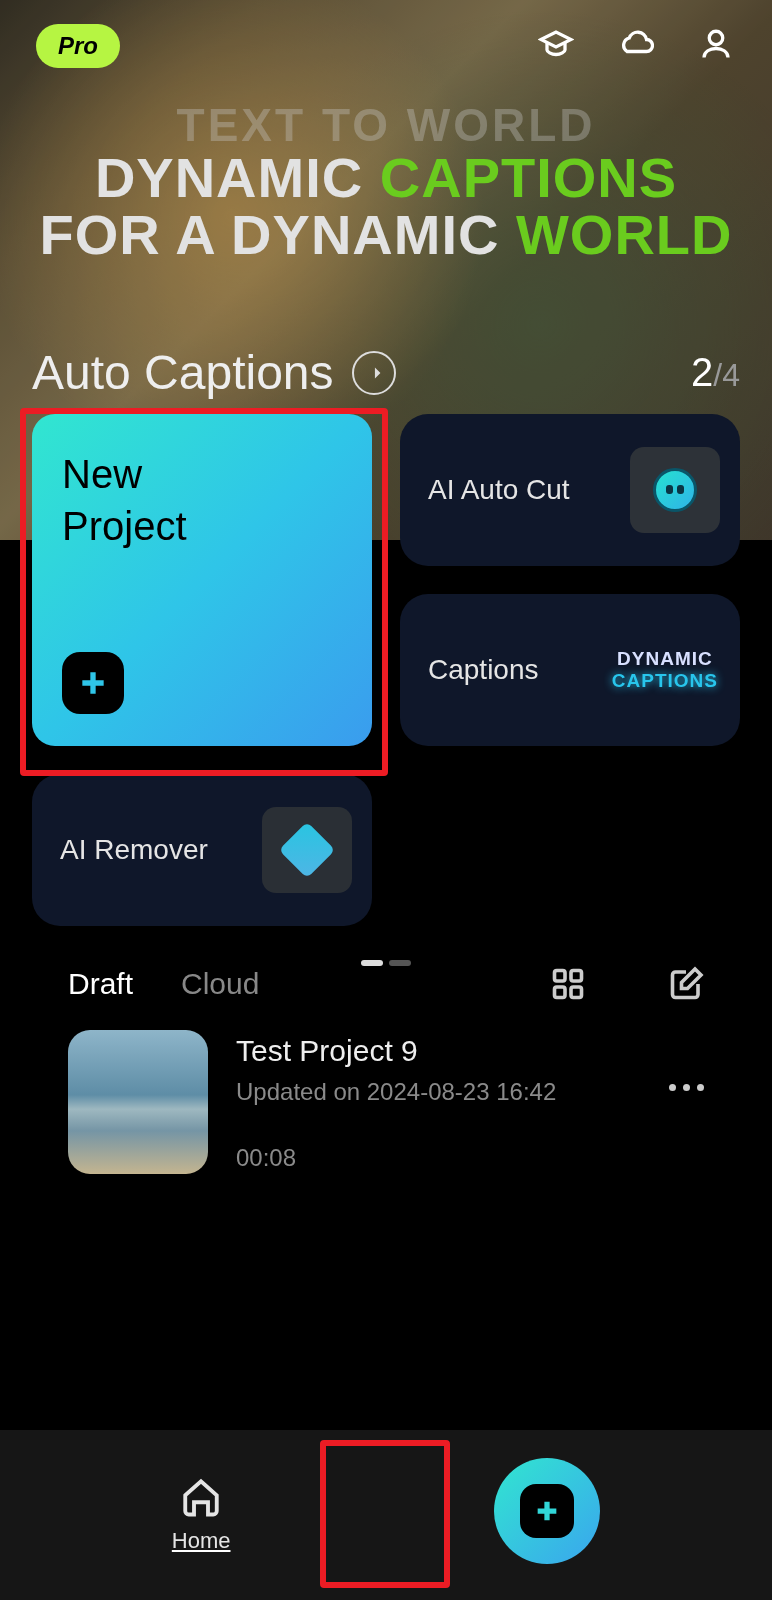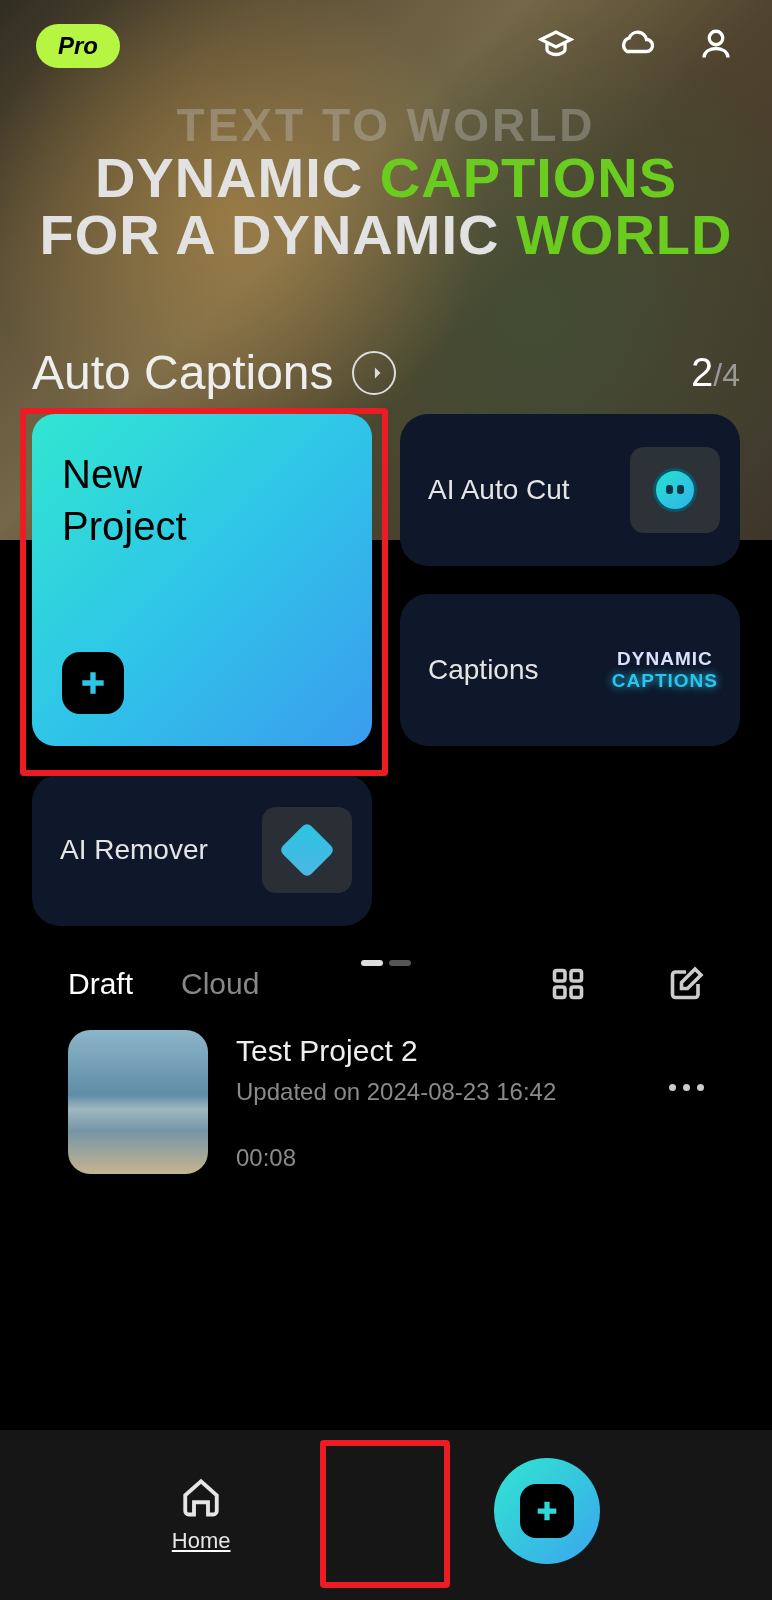--- a/index.html
+++ b/index.html
@@ -213,21 +213,21 @@
           <path d="M12 4H5a2 2 0 0 0-2 2v13a2 2 0 0 0 2 2h13a2 2 0 0 0 2-2v-7"></path>
           <path d="M18 2l4 4-9 9H9v-4l9-9z"></path>
         </svg>
     </div>
   </div>
 
   <div class="projects">
     <div class="project-row">
       <div class="thumb ocean"></div>
       <div class="proj-info">
-        <div class="proj-title">Test Project 2</div>
+        <div class="proj-title">Test Project 9</div>
         <div class="proj-sub">Updated on 2024-08-23 16:42</div>
         <div class="proj-dur">00:08</div>
       </div>
       <div class="more-dots">
           <span></span>
           <span></span>
           <span></span>
         </div>
     </div>
   </div>

